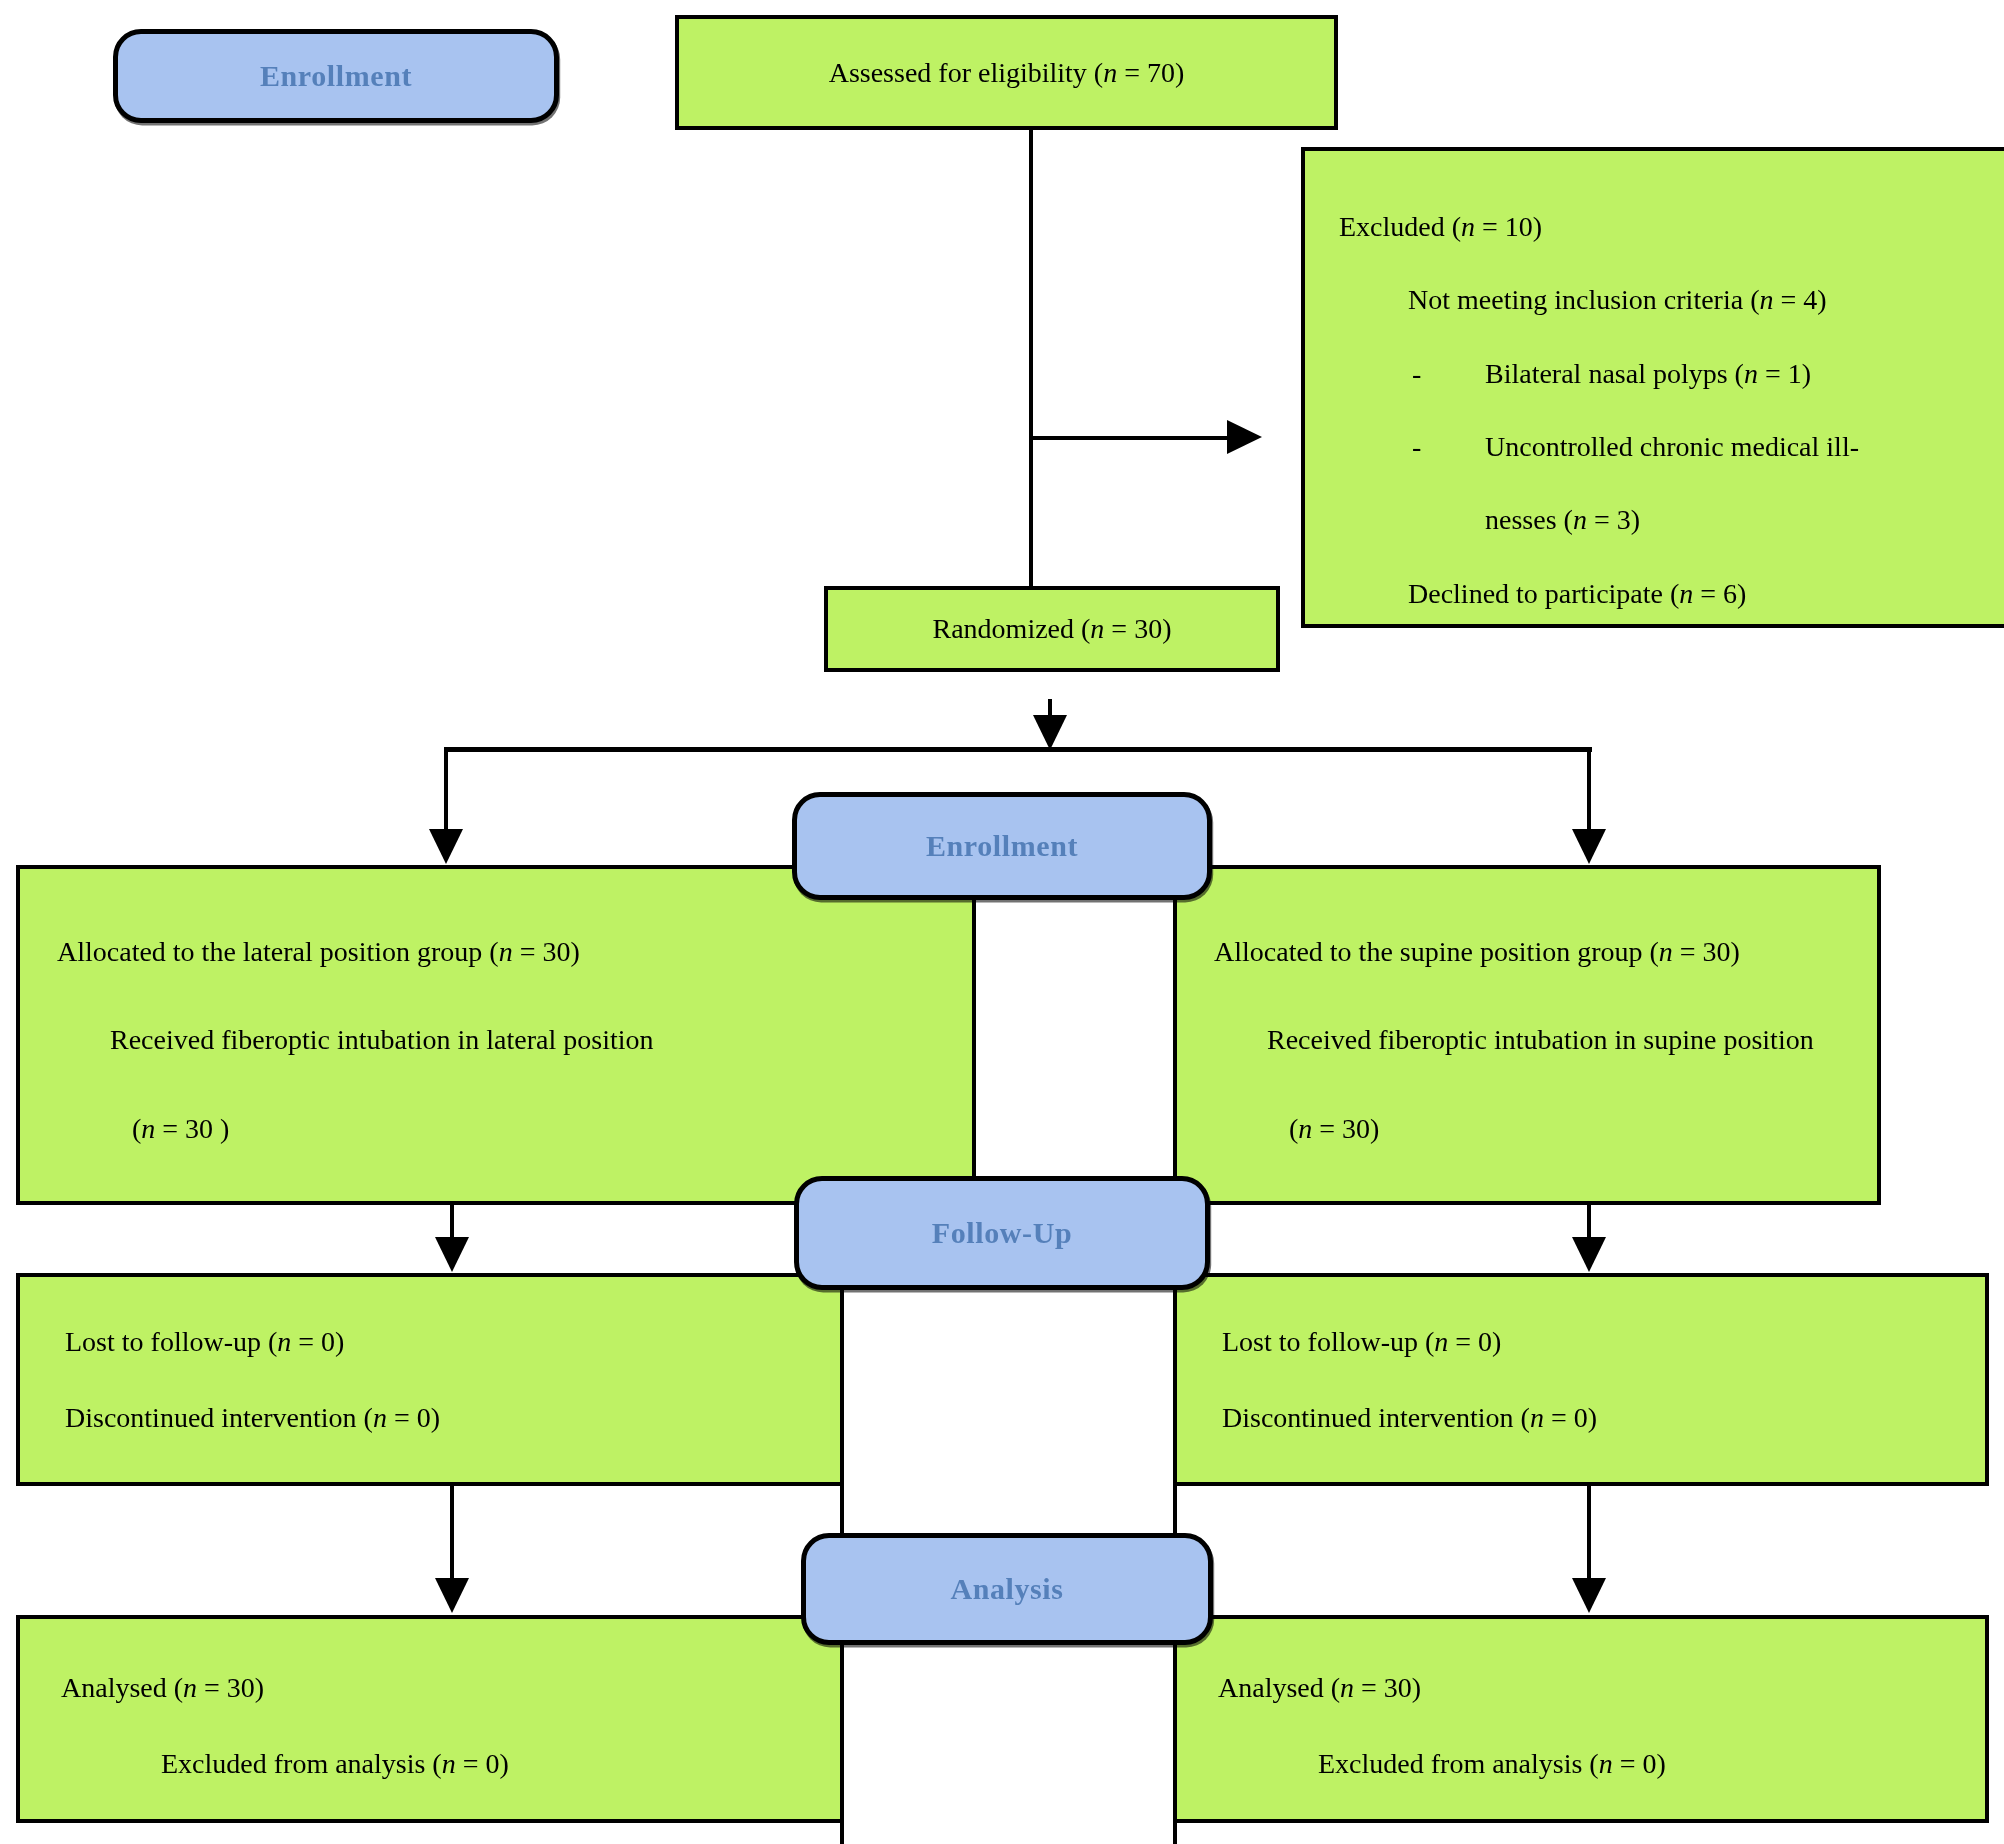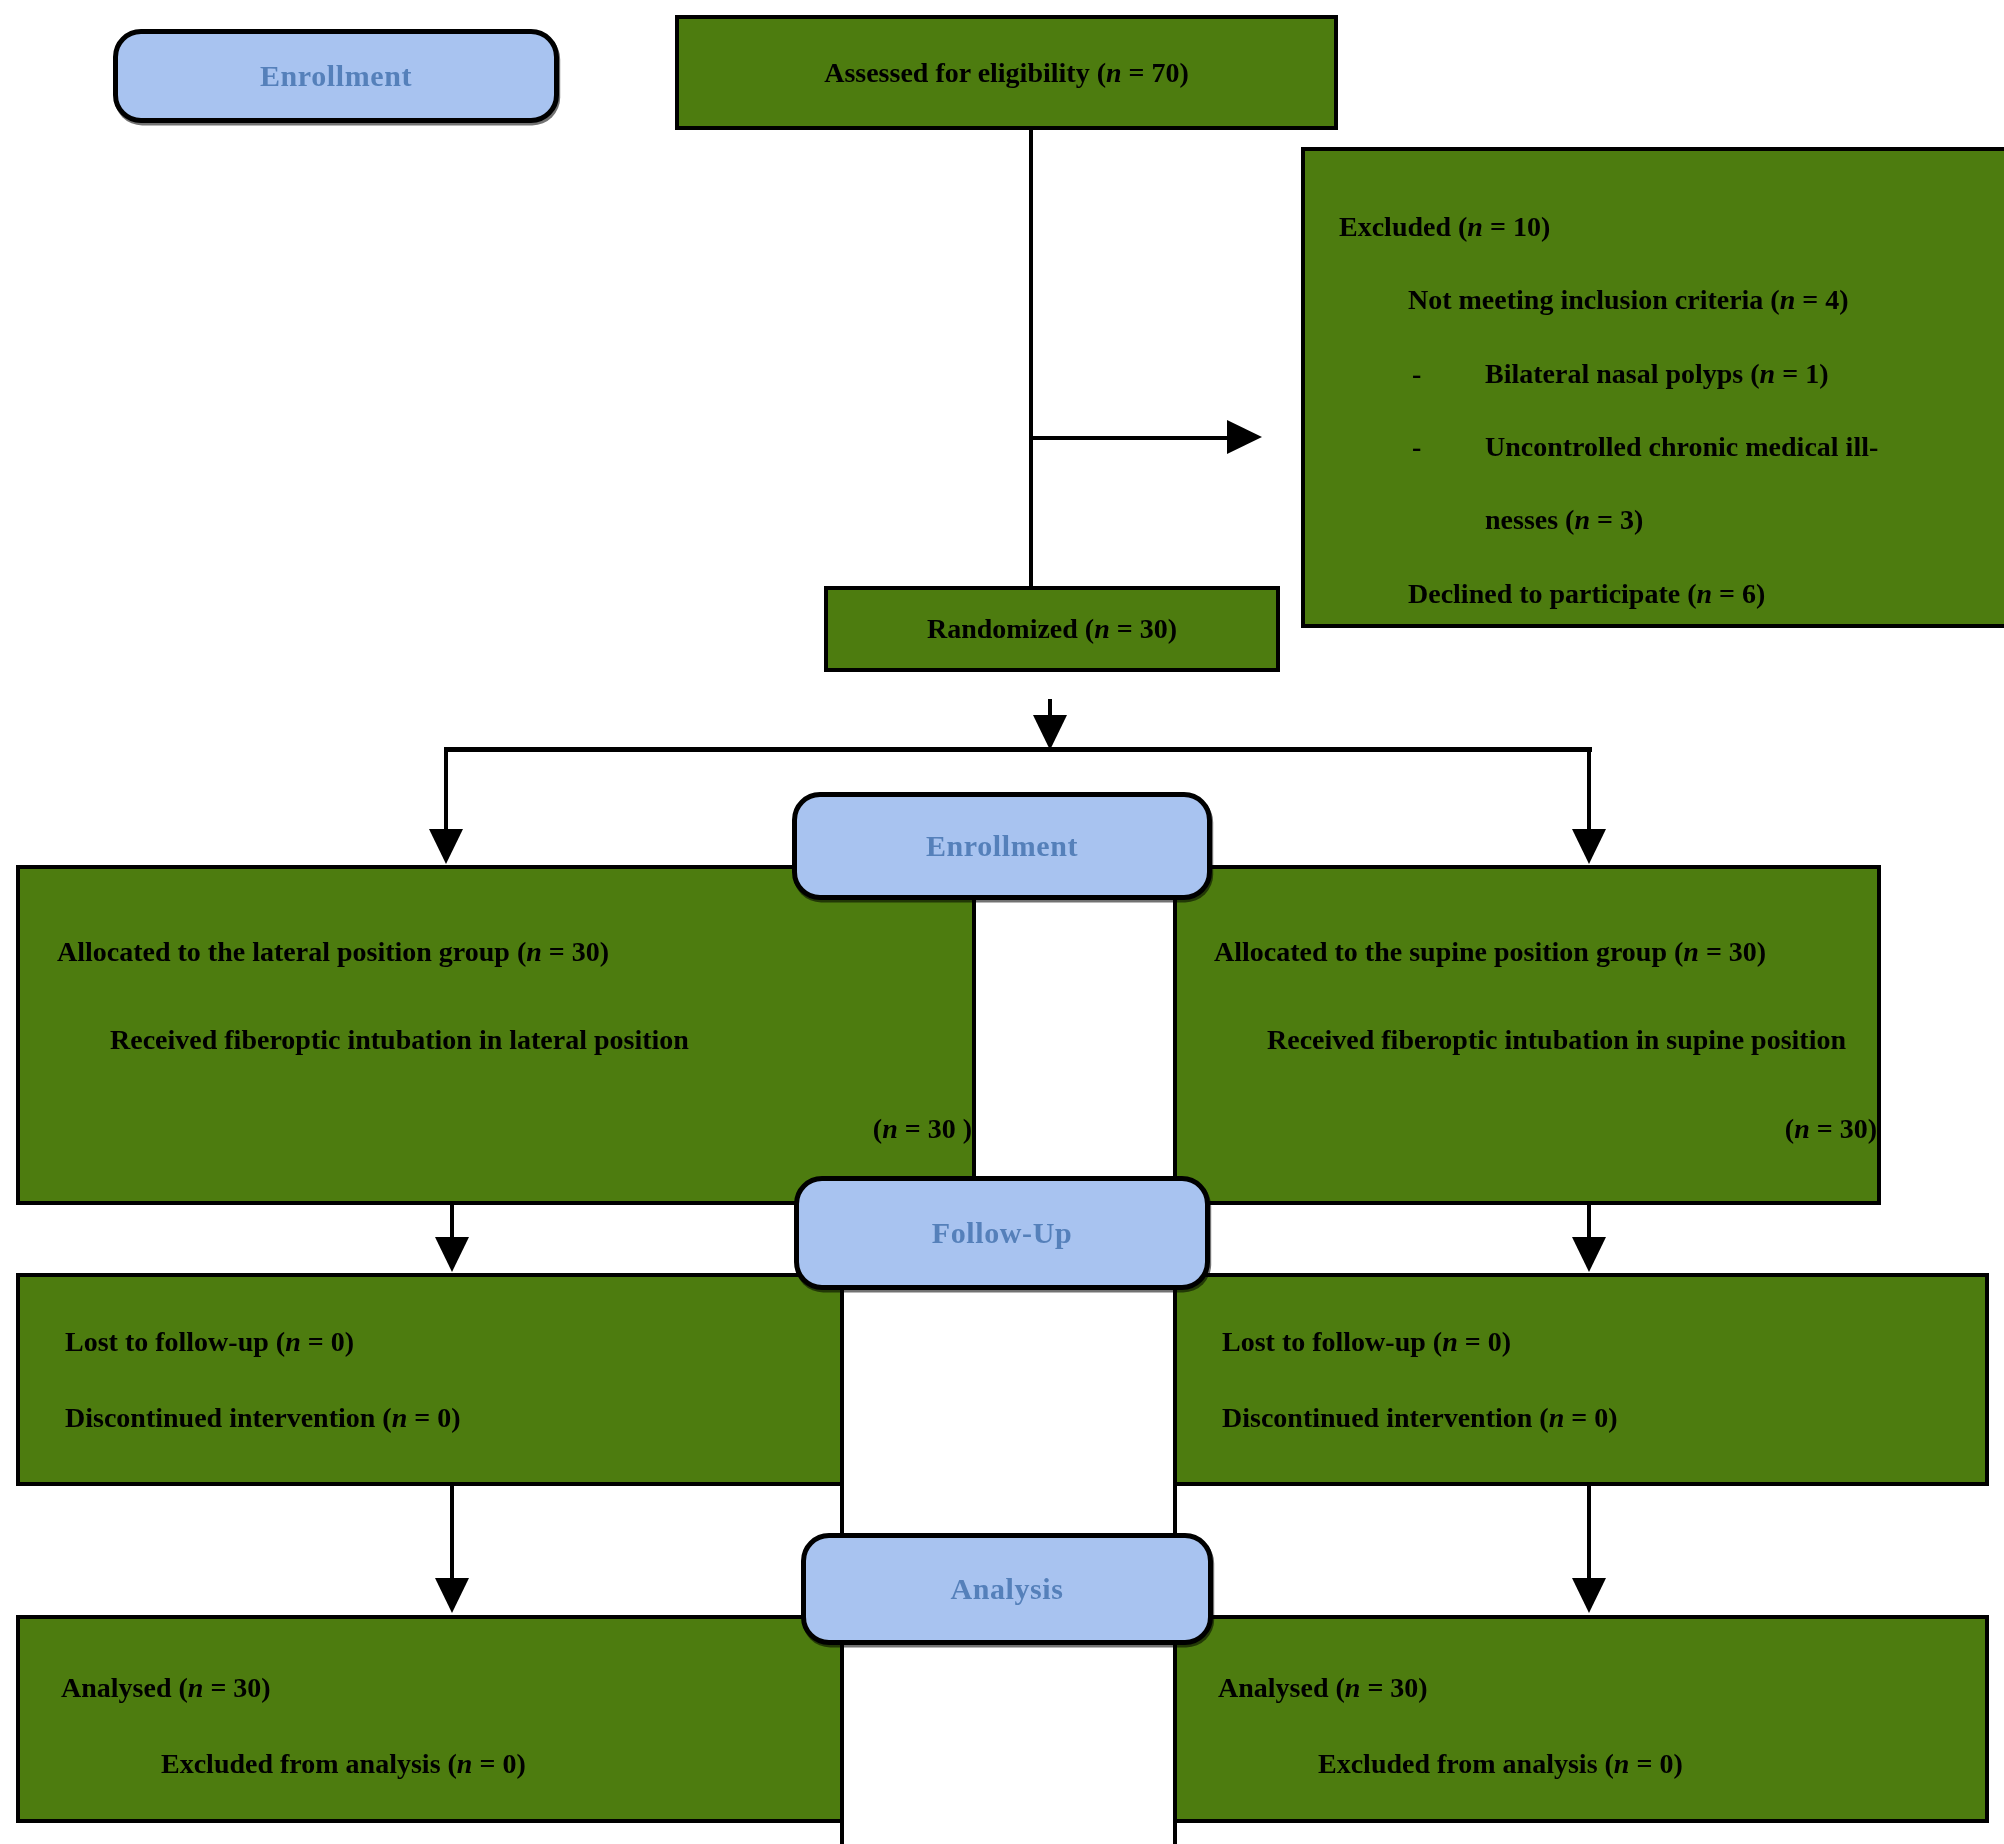--- a/index.html
+++ b/index.html
@@ -8,24 +8,23 @@
     position:relative;
     width:2005px;
     height:1845px;
     background:#ffffff;
     font-family:"Liberation Serif", serif;
     color:#000;
     overflow:hidden;
   }
   .box{
     position:absolute;
-    background:#4d7c0f;
+    background:#bef264;
     border:4.2px solid #000;
     z-index:10;
-    font-weight:bold;
   }
   .box.centered{
     display:flex;
     align-items:center;
     justify-content:center;
     text-align:center;
   }
   .pill{
     position:absolute;
     background:#a8c3f0;
@@ -76,21 +75,21 @@
   .ind-exc-0{padding-left:34px;}
   .ind-exc-1{padding-left:103px;}
   .bullet-row{display:flex;padding-left:107px;}
   .bullet-marker{width:73px;flex:0 0 73px;}
   .ind-exc-cont{padding-left:180px;}
   
   .alloc{padding-top:67px;}
   .alloc .box-line{margin-bottom:57px;}
   .ind-al-0{padding-left:37px;}
   .ind-al-1{padding-left:90px;}
-  .ind-al-2{padding-left:112px;text-align:right;}
+  .ind-al-2{padding-left:112px;}
   
   .fup{padding-top:49px;}
   .fup .box-line{margin-bottom:45px;}
   .ind-fu-0{padding-left:45px;}
   
   .ana{padding-top:53px;}
   .ana .box-line{margin-bottom:45px;}
   .ind-an-0{padding-left:41px;}
   .ind-an-1{padding-left:141px;}
   .iN i{font-style:italic;}

